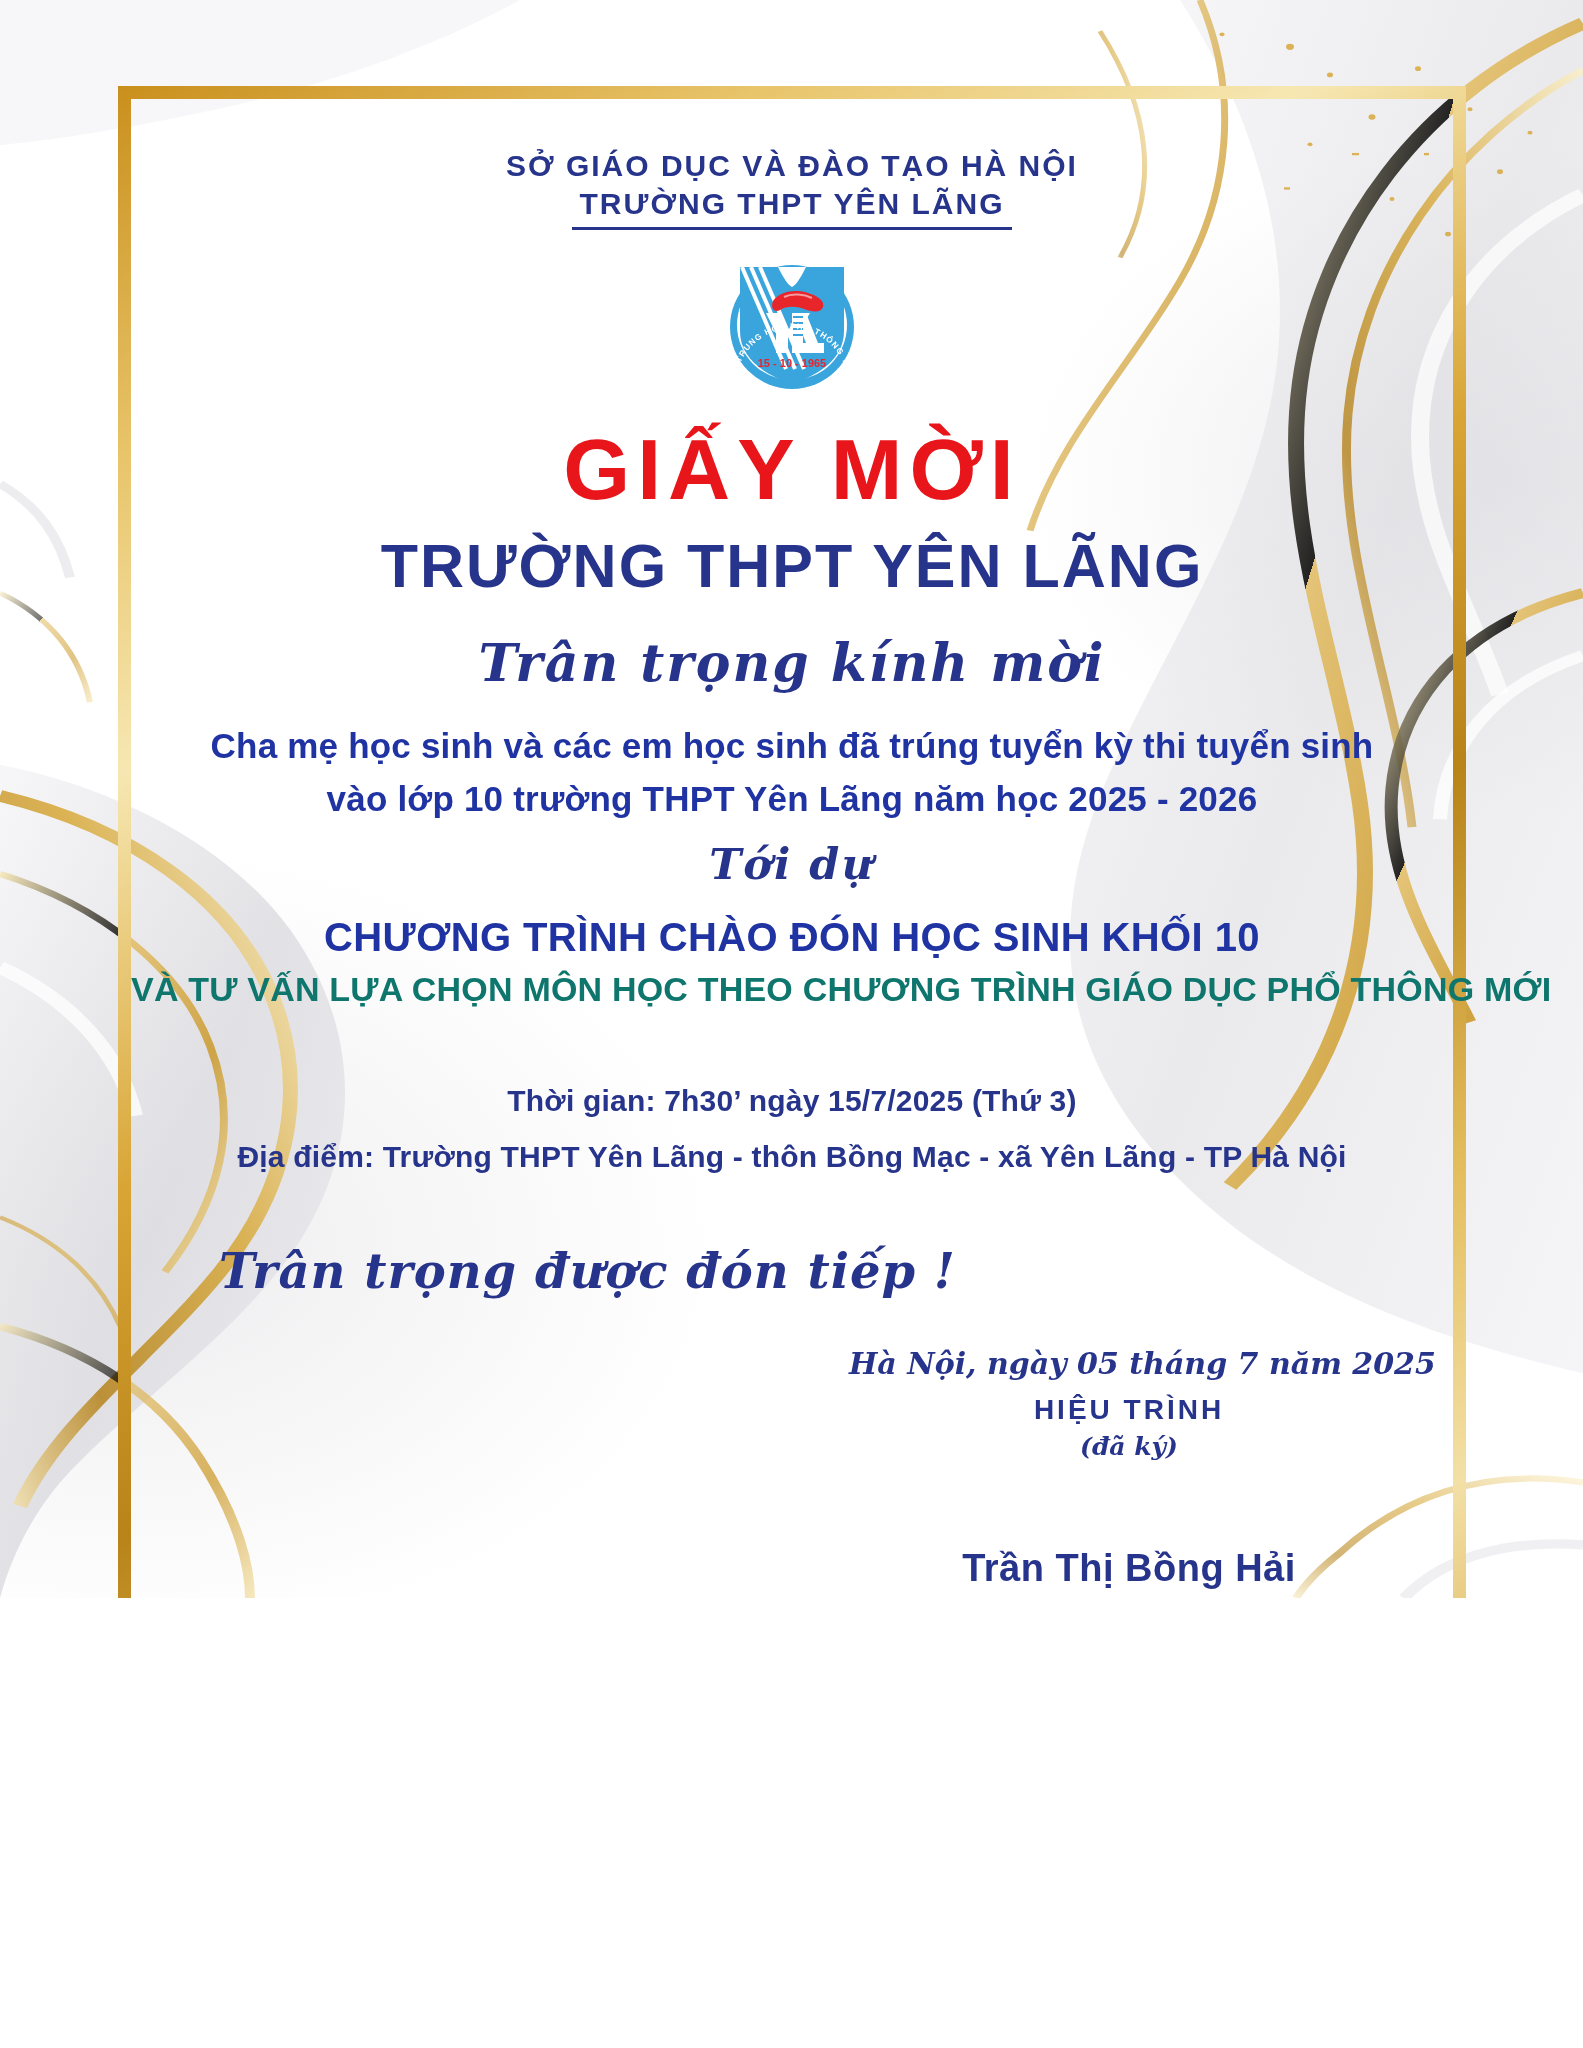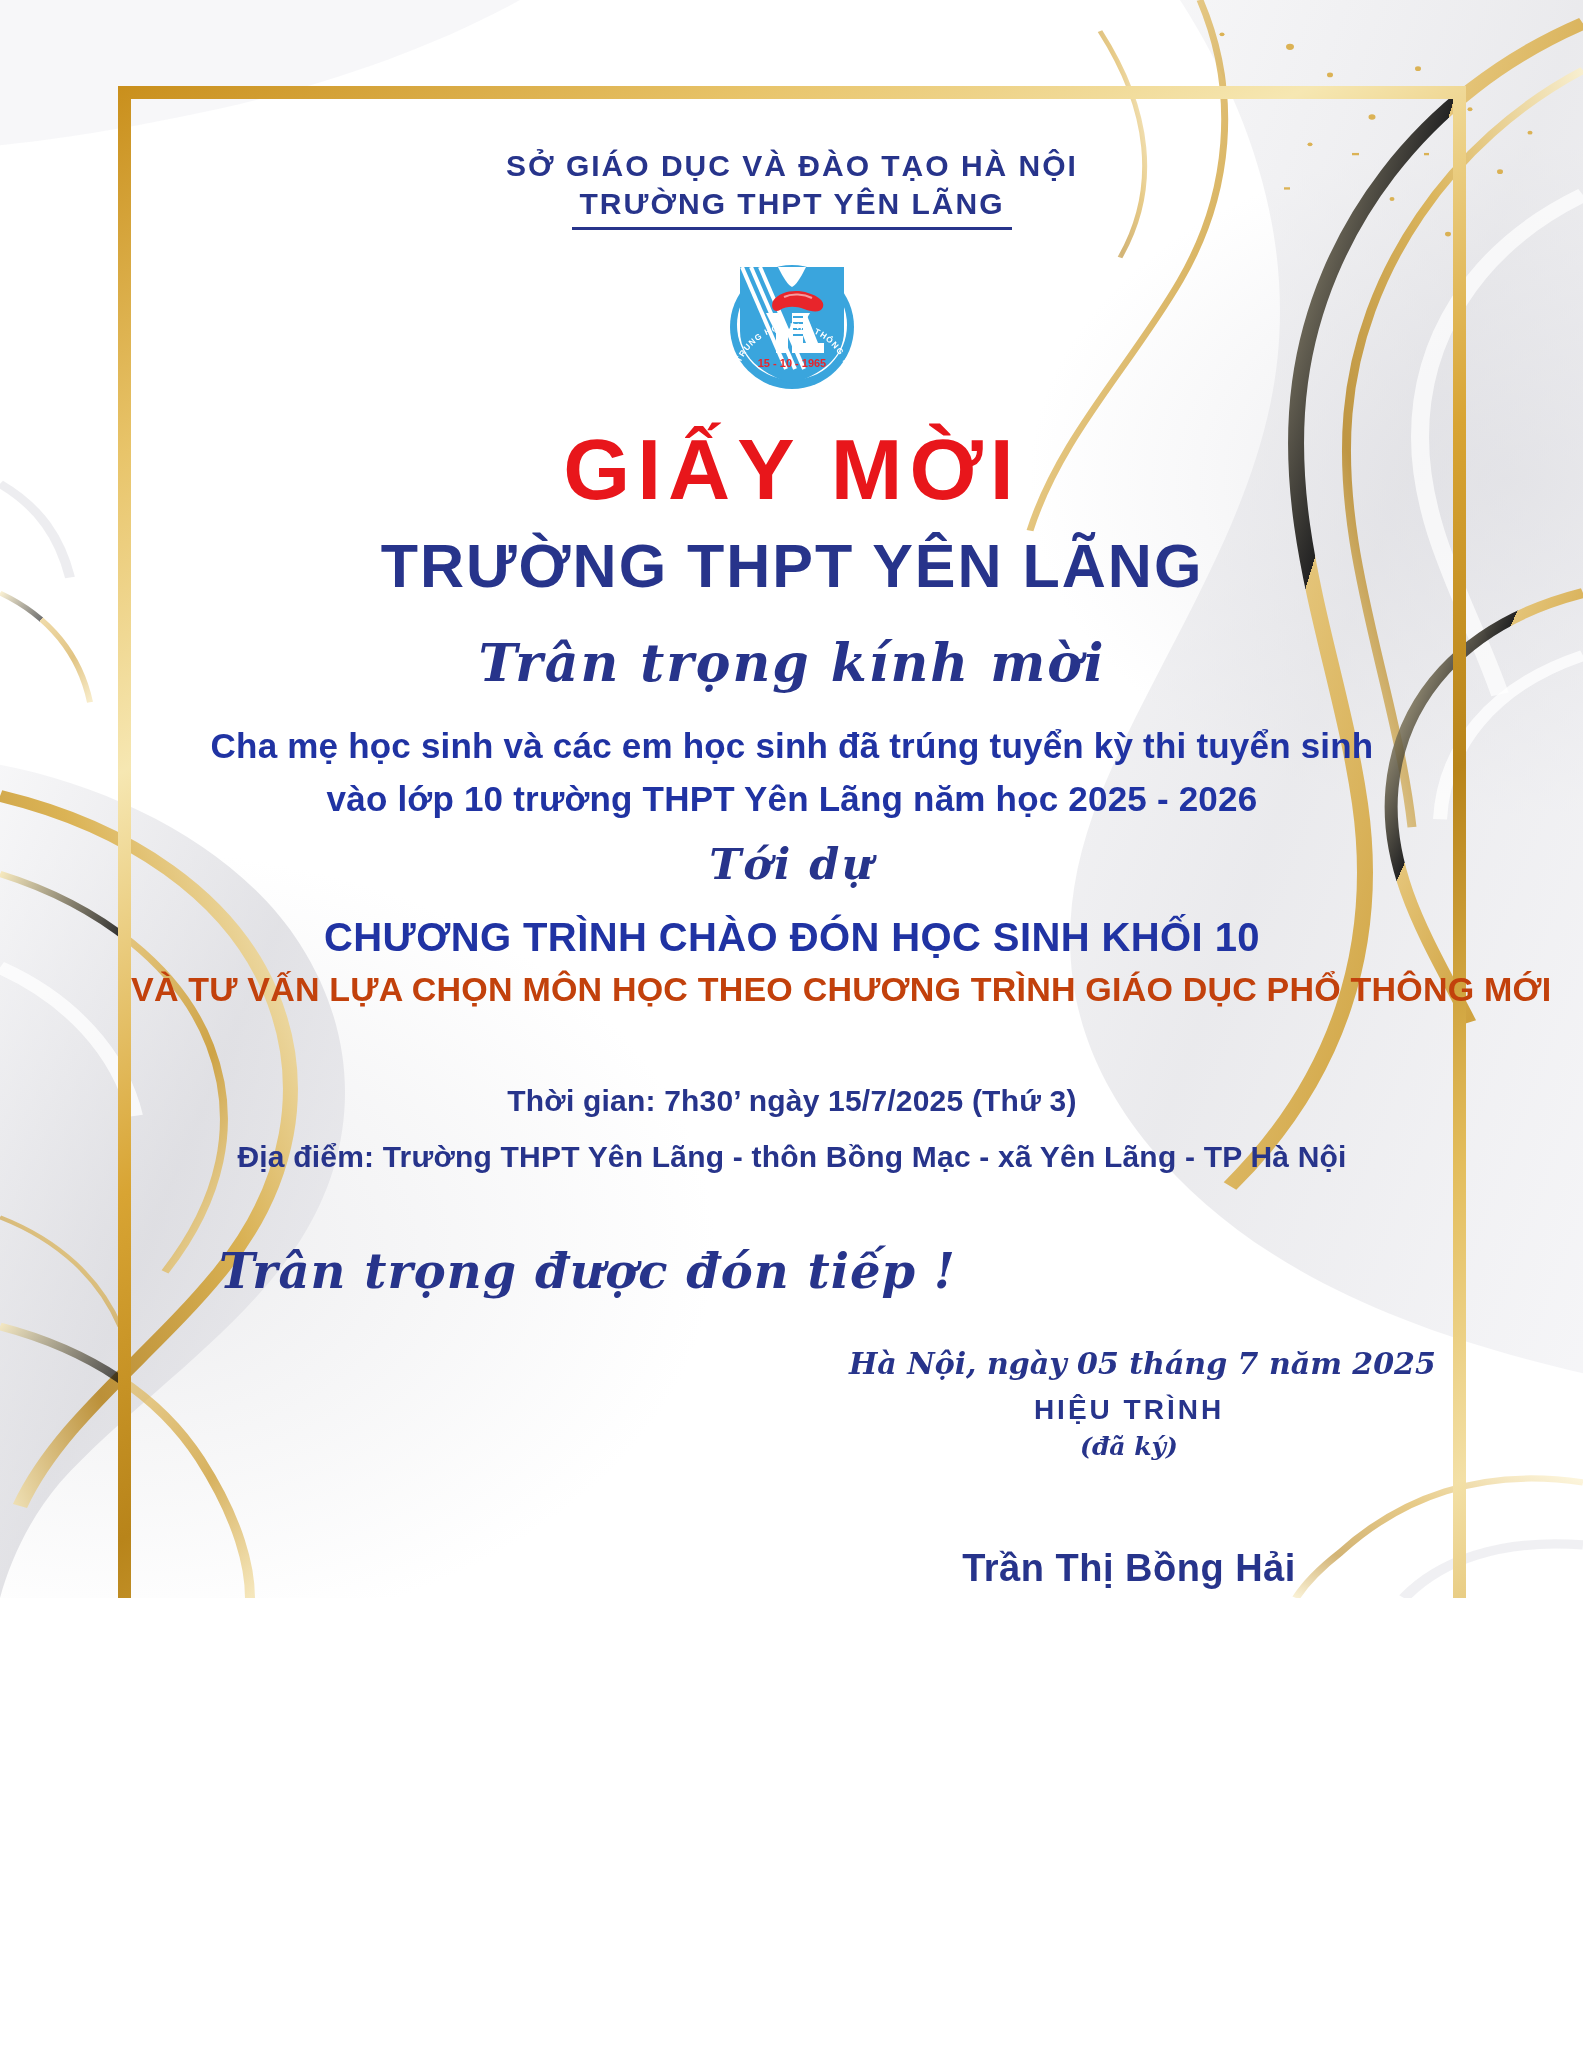--- a/index.html
+++ b/index.html
@@ -180,21 +180,21 @@
     font-weight: 700;
     color: #2033a3;
     letter-spacing: .4px;
     line-height: 1.3;
     white-space: nowrap;
   }
   .program-line-2 {
     margin-top: 4px;
     font-size: 34px;
     font-weight: 700;
-    color: #c2410c;
+    color: #0f766e;
     letter-spacing: .2px;
     line-height: 1.3;
     white-space: nowrap;
   }
 
   .details { margin-top: 62px; }
   .detail-line {
     font-size: 30px;
     font-weight: 700;
     color: #27348b;

